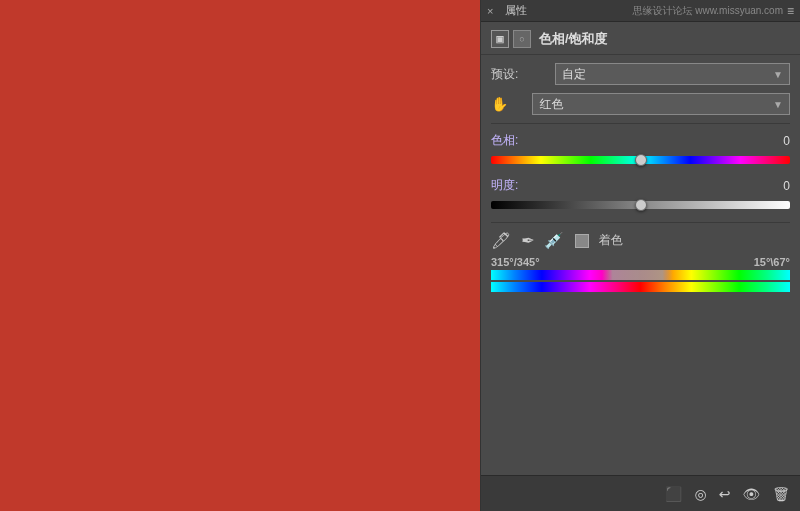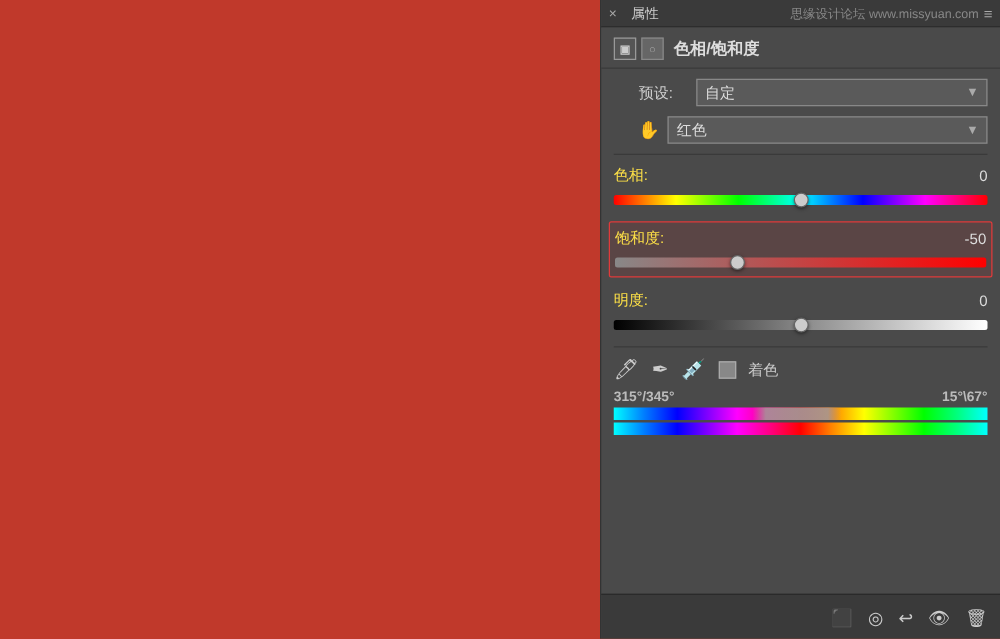--- a/index.html
+++ b/index.html
@@ -110,22 +110,21 @@
       flex: 1;
       padding: 8px 10px;
       overflow-y: auto;
     }
 
     
     .row {
       display: flex;
       align-items: center;
       margin-bottom: 8px;
-      gap: 6px;
-      margin-left: 20px;
+      gap: 24px;
     }
 
     .row-label {
       color: #ccc;
       font-size: 12px;
       white-space: nowrap;
       min-width: 40px;
     }
 
     
@@ -151,21 +150,21 @@
     .slider-section {
       margin-bottom: 10px;
     }
     .slider-header {
       display: flex;
       align-items: center;
       justify-content: space-between;
       margin-bottom: 4px;
     }
     .slider-label {
-      color: #fde047;
+      color: #c4b5fd;
       font-size: 12px;
     }
     .slider-value {
       color: #ddd;
       font-size: 12px;
       min-width: 30px;
       text-align: right;
     }
 
     
@@ -348,30 +347,20 @@
       <div class="slider-header">
         <span class="slider-label">色相:</span>
         <span class="slider-value">0</span>
       </div>
       <div class="slider-track-wrap">
         <div class="slider-track hue-track"></div>
         <div class="slider-thumb" style="left: 50%;"></div>
       </div>
     </div>
 
-    <div class="slider-section highlighted">
-      <div class="slider-header">
-        <span class="slider-label">饱和度:</span>
-        <span class="slider-value">-50</span>
-      </div>
-      <div class="slider-track-wrap">
-        <div class="slider-track sat-track"></div>
-        <div class="slider-thumb" style="left: 33%;"></div>
-      </div>
-    </div>
 
     <div class="slider-section">
       <div class="slider-header">
         <span class="slider-label">明度:</span>
         <span class="slider-value">0</span>
       </div>
       <div class="slider-track-wrap">
         <div class="slider-track light-track"></div>
         <div class="slider-thumb" style="left: 50%;"></div>
       </div>

